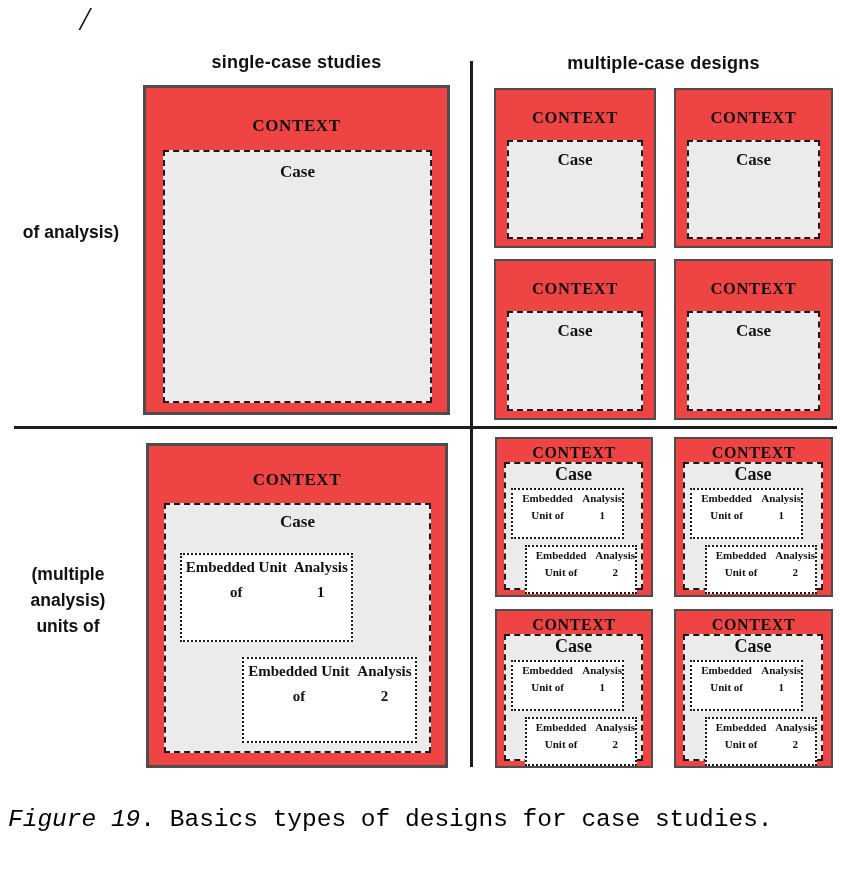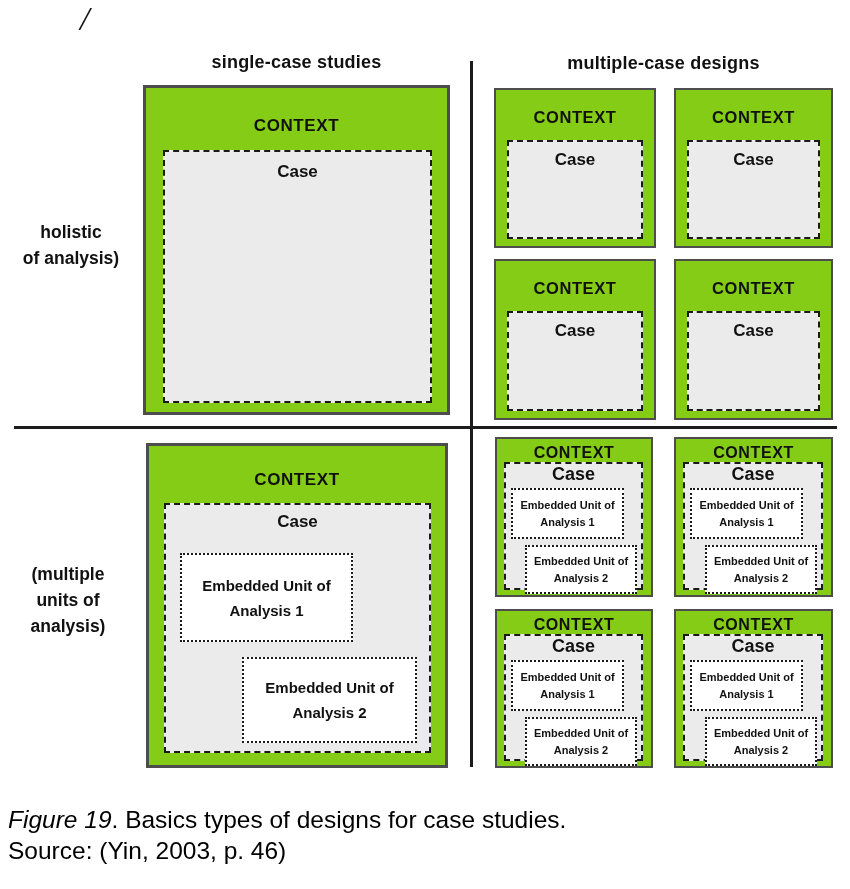--- a/index.html
+++ b/index.html
@@ -15,63 +15,62 @@
   .col-header {
     position:absolute; text-align:center; font-weight:bold; font-size:18px;
     letter-spacing:0.2px; color:#111;
   }
   .row-label {
     position:absolute; text-align:center; font-weight:bold; font-size:17.5px;
     line-height:26px; color:#111;
   }
   .divider { position:absolute; background:#1c1c1c; }
   .ctx-box {
-    position:absolute; background:#84cc16; border:2px solid #4d4d4d;
+    position:absolute; background:#ef4444; border:2px solid #4d4d4d;font-family:Liberation Serif, serif;
   }
   .ctx-box.big { border-width:3px; }
   .ctx-label {
     text-align:center; font-weight:bold; letter-spacing:0.6px; color:#111;
   }
   .case-box {
     position:absolute; background:#ebebeb; border:2px dashed #1a1a1a;
   }
   .case-label {
     text-align:center; font-weight:bold; color:#111;
   }
   .unit-box {
     position:absolute; background:#ffffff; border:2px dotted #1a1a1a;
-    display:flex; flex-direction:column; justify-content:center;
+    display:flex; flex-direction:row; justify-content:center;
     text-align:center; font-weight:bold; color:#111;
   }
   .unit-box.bl { font-size:15px; line-height:25px; }
   .unit-box.sm { font-size:11px; line-height:17px; }
   .caption {
-    position:absolute; left:8px; top:804px; font-family:Liberation Sans, sans-serif;
+    position:absolute; left:8px; top:804px; font-family:Liberation Mono, monospace;
     font-size:24.5px; line-height:31px; color:#000;
   }
   .caption .fig { font-style:italic; }
 </style>
 </head>
 <body>
 
 <div class="canvas">
 
   <div class="slash">/</div>
 
   <div class="col-header" style="left:143px; top:52px; width:307px;">single-case studies</div>
   <div class="col-header" style="left:494px; top:53px; width:339px;text-align:center;">multiple-case designs</div>
 
   <div class="row-label" style="left:6px; top:219px; width:130px;">
-    <div>holistic</div>
     <div>of analysis)</div>
   </div>
   <div class="row-label" style="left:3px; top:561px; width:130px;">
     <div>(multiple</div>
+    <div>analysis)</div>
     <div>units of</div>
-    <div>analysis)</div>
   </div>
 
   <div class="divider" style="left:470px; top:61px; width:3px; height:706px;"></div>
   <div class="divider" style="left:14px; top:426px; width:823px; height:3px;"></div>
 
   <div class="ctx-box big" style="left:143px; top:85px; width:307px; height:330px;">
     <div class="ctx-label" style="margin-top:28px; font-size:17px;">CONTEXT</div>
     <div class="case-box" style="left:17px; right:15px; top:62px; bottom:9px;">
       <div class="case-label" style="margin-top:10px; font-size:17px;">Case</div>
     </div>
@@ -169,16 +168,15 @@
       </div>
       <div class="unit-box sm" style="right:4px; top:81px; width:112px; height:49px;">
         <div>Embedded Unit of</div>
         <div>Analysis 2</div>
       </div>
     </div>
   </div>
 
   <div class="caption">
     <div><span class="fig">Figure 19</span><span>. Basics types of designs for case studies.</span></div>
-    <div>Source: (Yin, 2003, p. 46)</div>
   </div>
 
 </div>
 
 </body></html>

